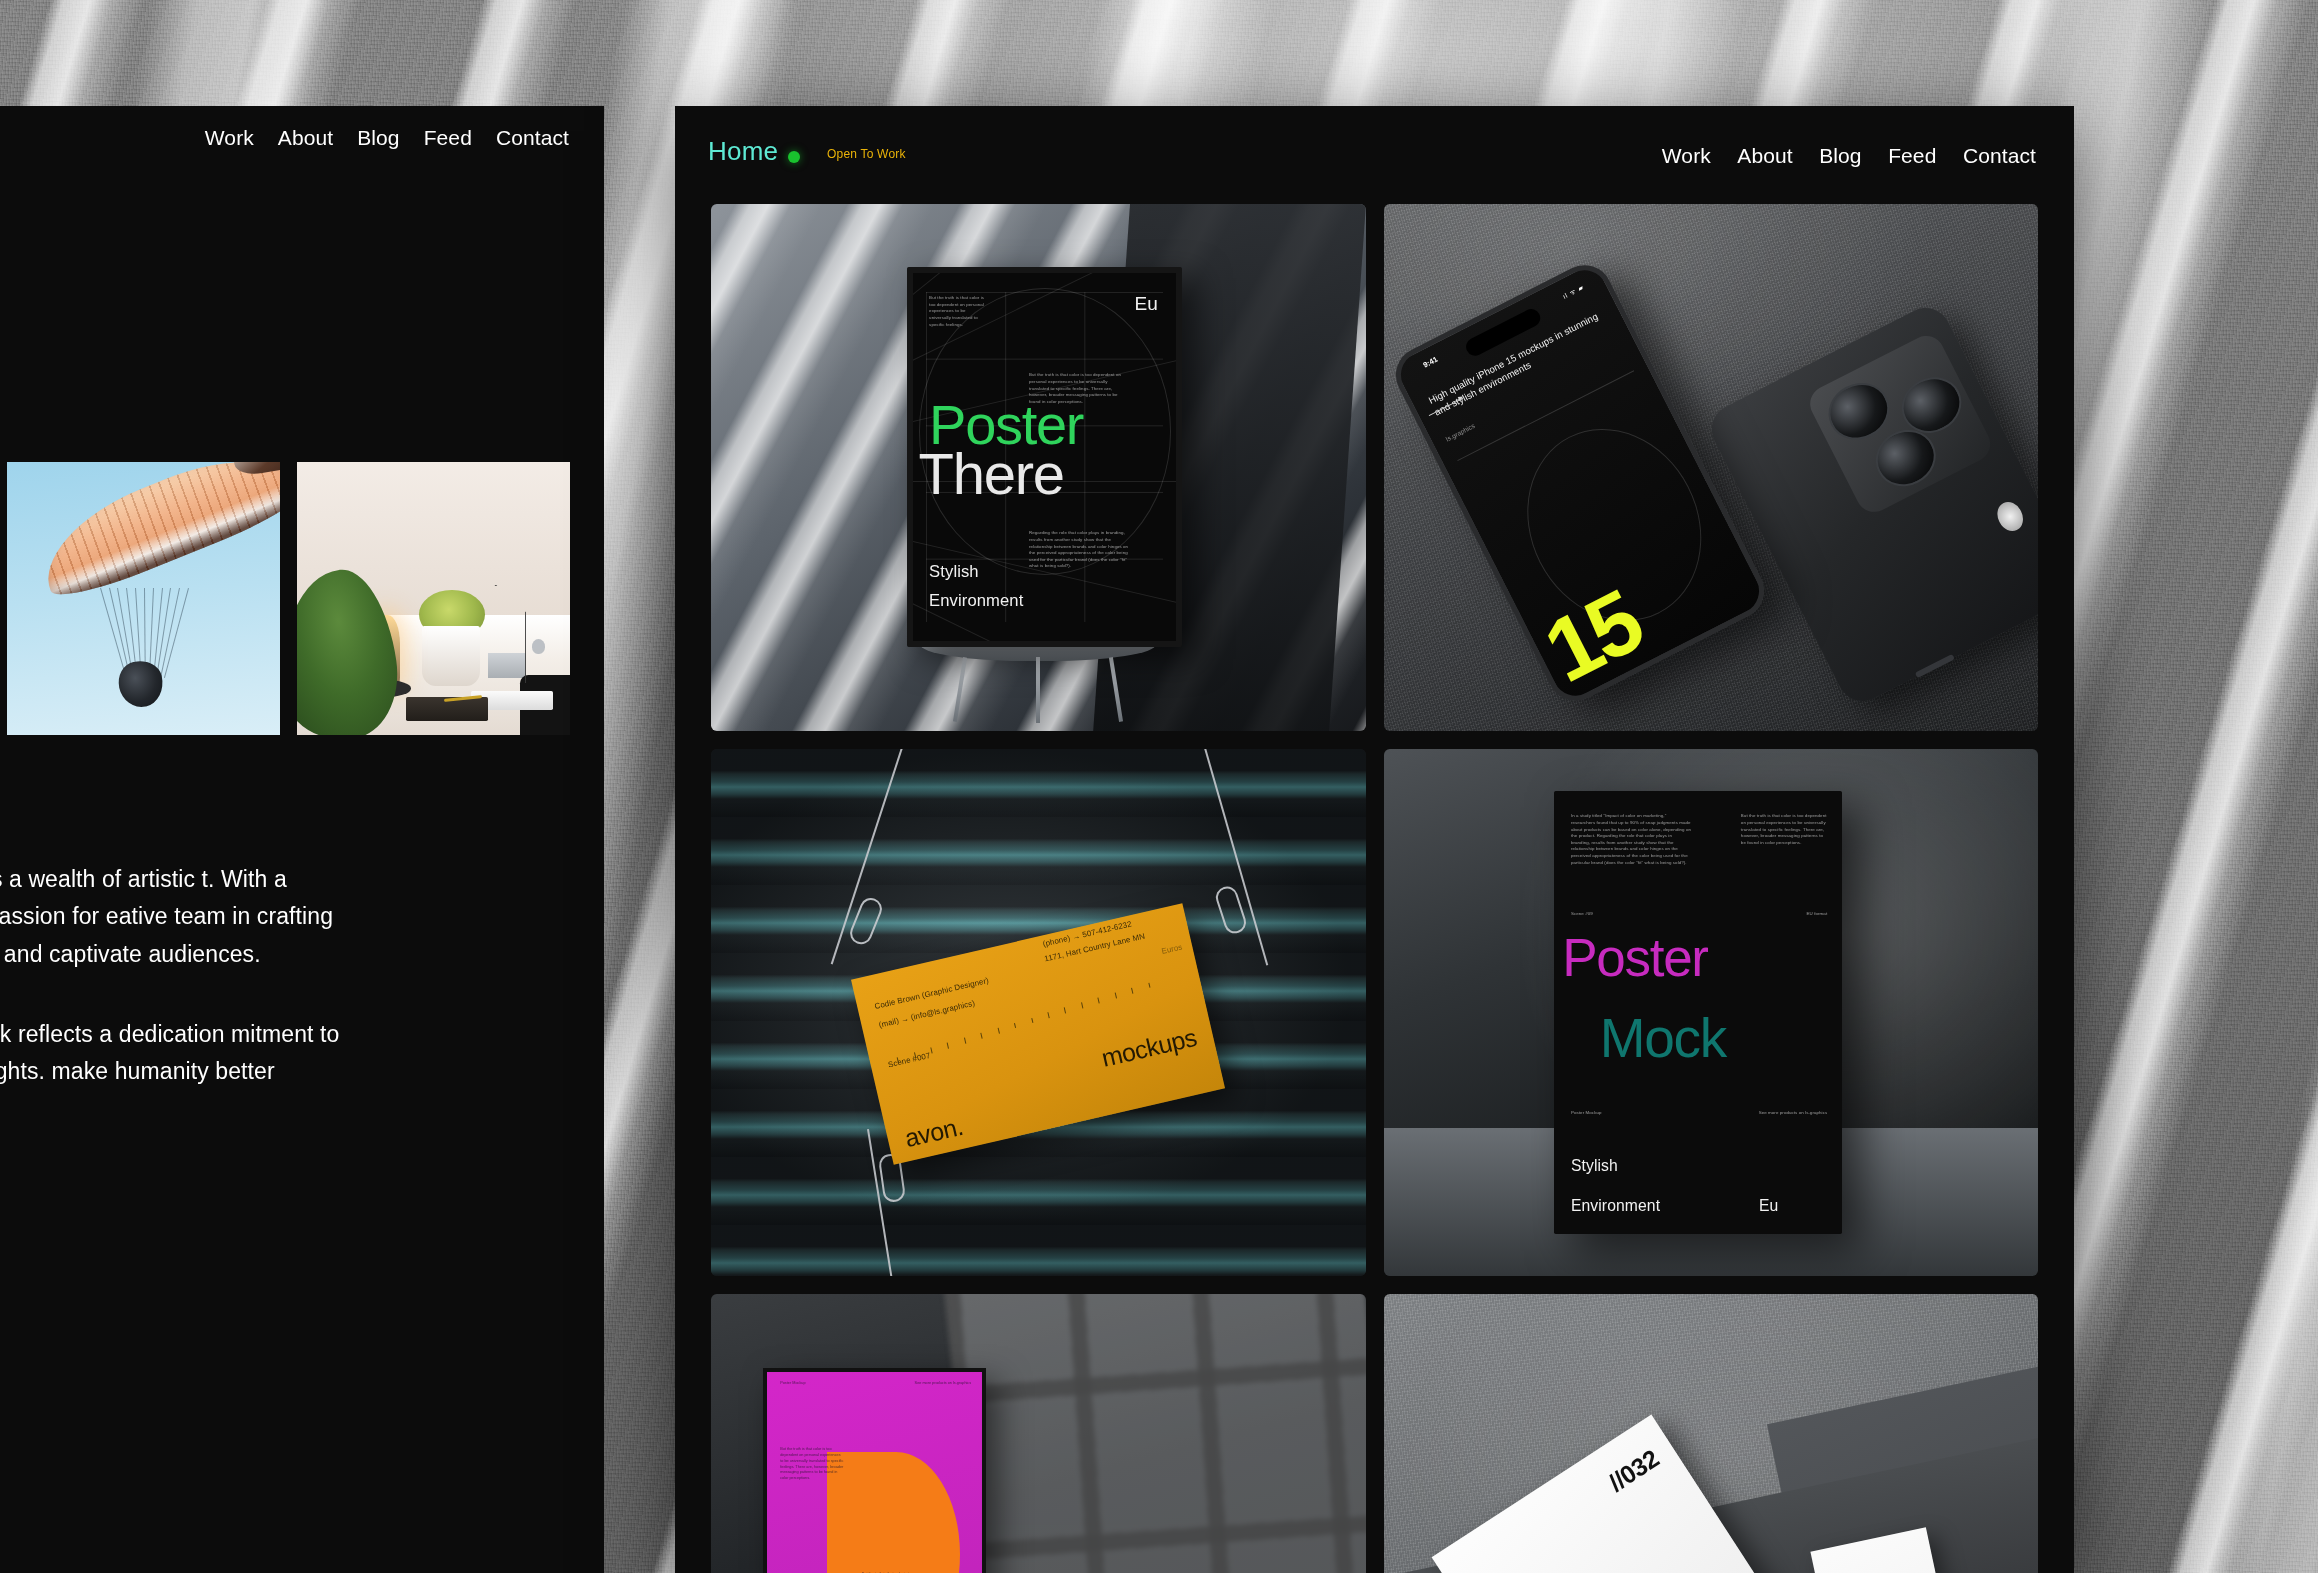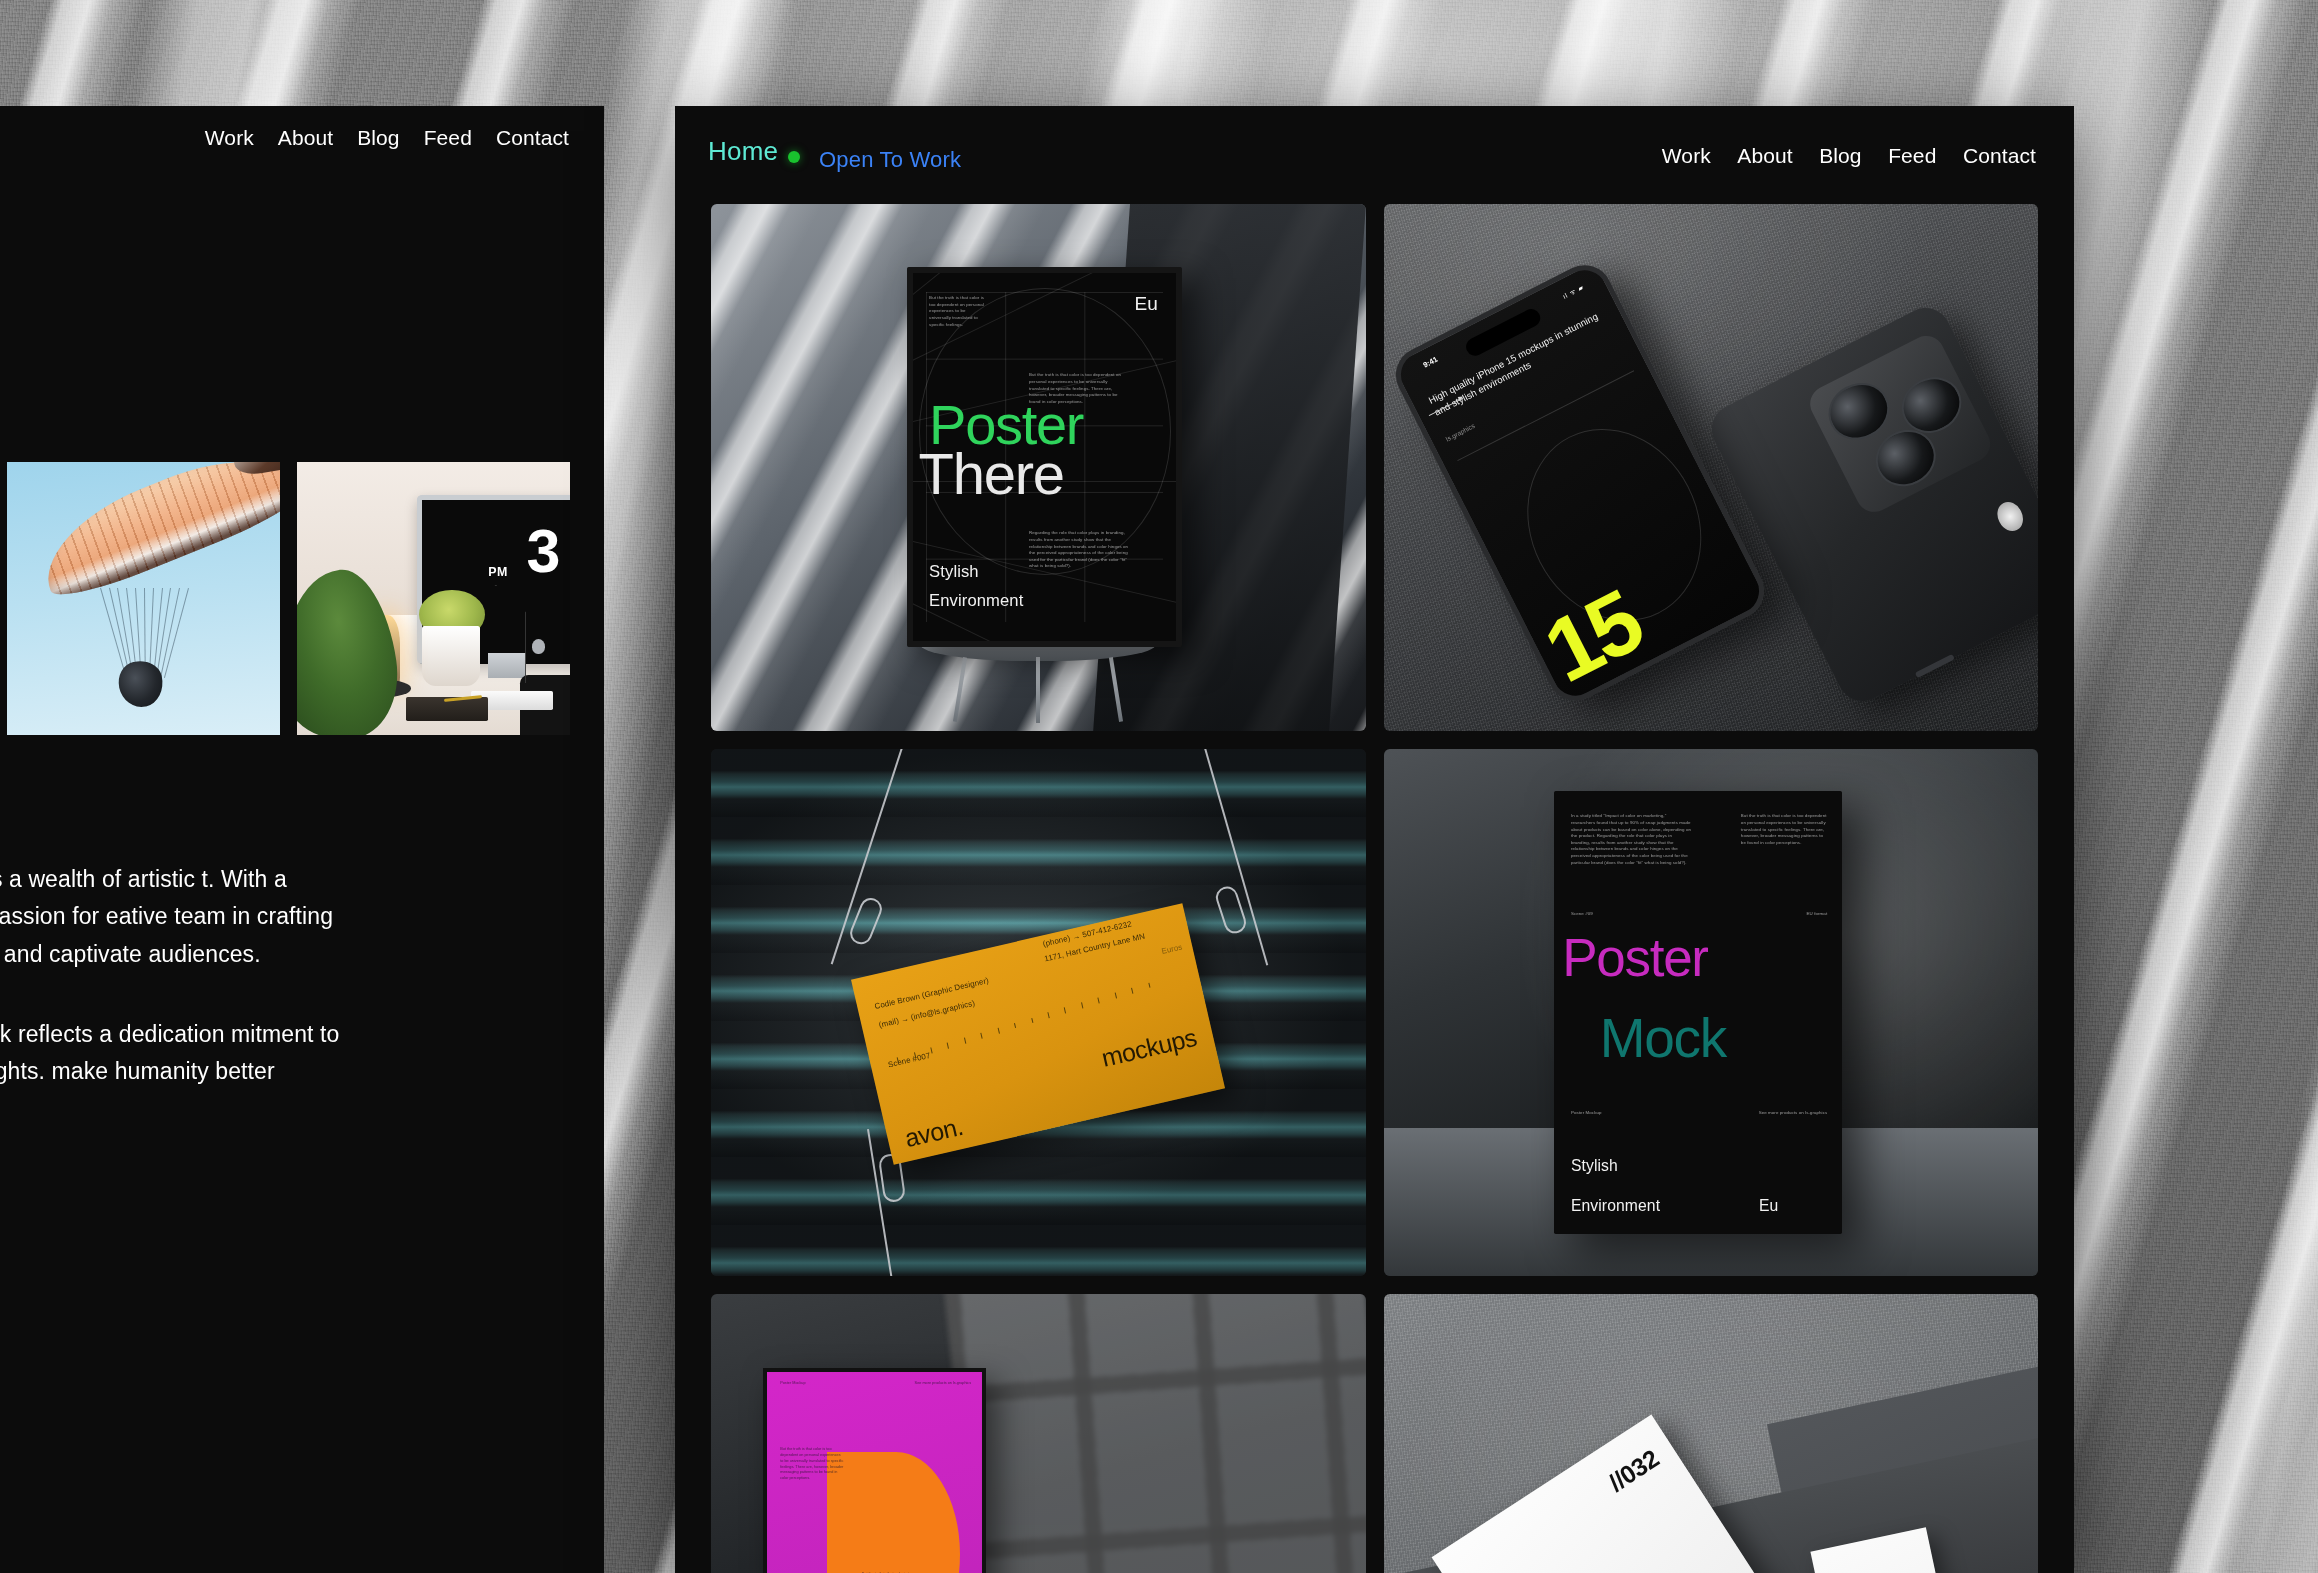--- a/index.html
+++ b/index.html
@@ -149,22 +149,22 @@
   .rhead { position:absolute; left:0; right:0; top:0; height:98px; }
   .rhead .home {
     position:absolute; left:33px; top:30px;
     color:#5eead4; font-size:26px; letter-spacing:0.2px;
   }
   .rhead .dot {
     position:absolute; left:113px; top:45px; width:12.4px; height:12.4px;
     border-radius:50%; background:#19c22e; box-shadow:0 0 8.3px rgba(25,194,46,.6);
   }
   .rhead .otw {
-    position:absolute; left:144px; top:41px;
-    color:#3b82f6; font-size:22px; letter-spacing:0.2px;
+    position:absolute; left:152px; top:41px;
+    color:#eab308; font-size:12px; letter-spacing:0.2px;
   }
   .rnav { position:absolute; right:38px; top:38px; display:flex; gap:26.5px; }
   .rnav a { font-size:21px; }
 
   
   .grid {
     position:absolute; left:36px; top:98px; right:36px; bottom:0;
     display:grid; grid-template-columns:1fr 1fr; gap:18px;
     grid-auto-rows:527px;
   }
@@ -421,24 +421,20 @@
           <i style="left: 76%; transform: rotate(8.8deg);"></i>
           <i style="left: 85.5%; transform: rotate(11.9deg);"></i>
           <i style="left: 95%; transform: rotate(15deg);"></i>
         </div>
       <div class="pilot"></div>
     </div>
 
     <div class="limg desk">
       <div class="wall"></div>
       <div class="tabletop"></div>
-      <div class="imac">
-        <span class="pm">PM</span>
-        <span class="clk">3</span>
-      </div>
       <div class="stand"></div>
       <div class="apple"></div>
       <div class="chair"></div>
       <div class="house"></div>
       <div class="bush"></div>
       <div class="pot"></div>
       <div class="lamp"></div>
       <div class="lampbase"></div>
       <div class="plant"></div>
       <div class="kbd"></div>

